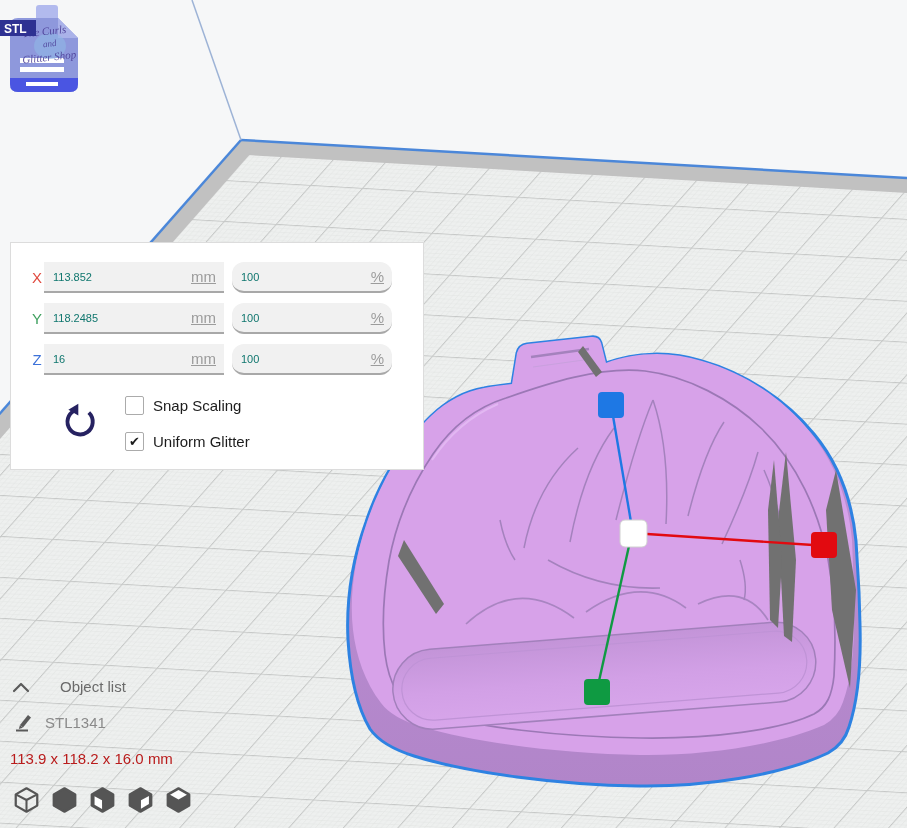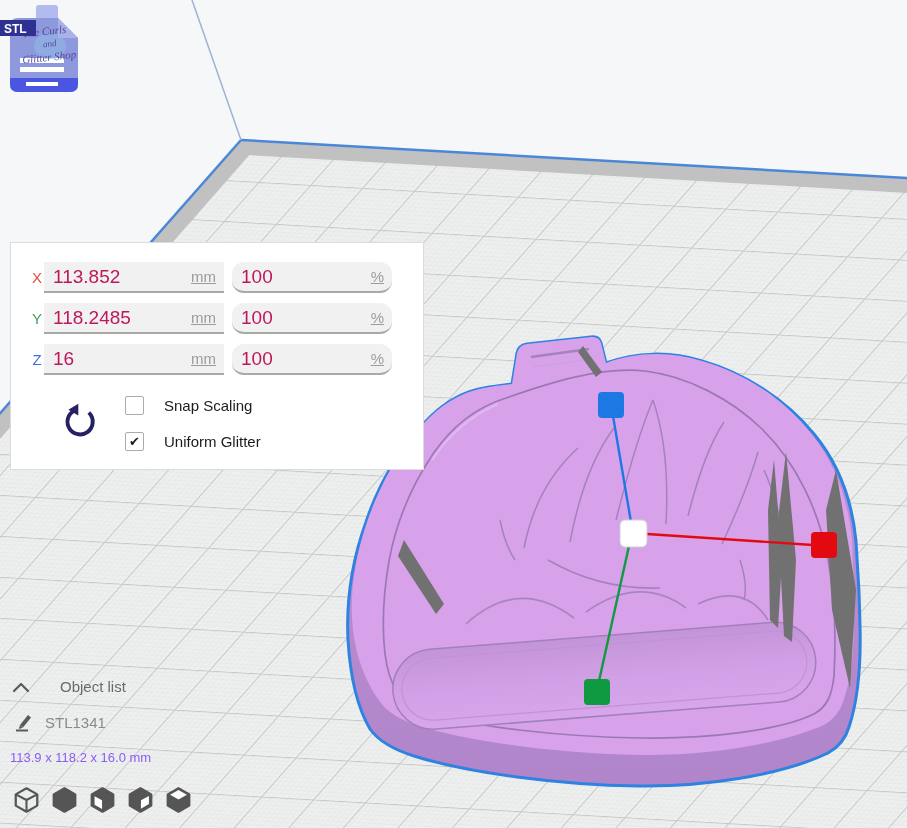--- a/index.html
+++ b/index.html
@@ -13,38 +13,38 @@
   .stl-badge{position:absolute;left:0;top:2px;width:92px;height:96px;}
 
   
   .scale-panel{position:absolute;left:10px;top:242px;width:414px;height:228px;
     background:#ffffff;border:1px solid #dcdcdc;box-sizing:border-box;}
   .axis-letter{position:absolute;width:22px;text-align:center;font-size:15px;line-height:31px;}
   .axis-x{color:#e04a3f}.axis-y{color:#3fa05f}.axis-z{color:#3d72d9}
   .field{position:absolute;height:31px;background:#f1f1f1;border:0;
     border-bottom:2px solid #a8a8a8;box-sizing:border-box;}
   .field input{position:absolute;left:0;top:0;width:100%;height:100%;border:0;background:transparent;
-    font-family:inherit;font-size:19px;color:#be185d;padding:0 34px 0 9px;box-sizing:border-box;outline:none;}
+    font-family:inherit;font-size:11px;color:#0f766e;padding:0 34px 0 9px;box-sizing:border-box;outline:none;}
   .field .unit{position:absolute;right:8px;top:0;line-height:29px;font-size:15px;color:#9c9c9c;text-decoration:underline;}
   .f-mm{left:33px;width:180px;} .f-pct{left:221px;width:160px;border-radius:12px;}
   .r1{top:19px}.r2{top:60px}.r3{top:101px}
   .lbl1{left:15px;top:19px}.lbl2{left:15px;top:60px}.lbl3{left:15px;top:101px}
-  .checkbox-row{position:absolute;left:114px;height:20px;display:flex;align-items:center;gap:11px;}
+  .checkbox-row{position:absolute;left:114px;height:20px;display:flex;align-items:center;}
   .cb-box{width:19px;height:19px;background:#fff;border:1px solid #ababab;border-radius:2px;
     box-sizing:border-box;display:inline-flex;align-items:center;justify-content:center;
     font-size:13px;color:#1a1a1a;}
   .cb-label{margin-left:9px;font-size:15px;color:#1c1c1c;white-space:nowrap;}
   .reset-btn{position:absolute;left:52px;top:160px;width:36px;height:38px;cursor:pointer;}
 
   
   .objlist-header{position:absolute;left:12px;top:678px;display:flex;align-items:center;color:#6a6a6a;font-size:15px;}
   .objlist-header .txt{margin-left:30px;}
   .objlist-item{position:absolute;left:13px;top:711px;display:flex;align-items:center;color:#8a8a8a;font-size:15px;}
   .objlist-item .txt{margin-left:8px;}
-  .objlist-dims{position:absolute;left:10px;top:750px;color:#8b5cf6;font-size:13px;}
+  .objlist-dims{position:absolute;left:10px;top:750px;color:#b91c1c;font-size:15px;}
 
   
   .view-toolbar{position:absolute;left:11px;top:784px;display:flex;gap:7px;}
   .view-btn{width:31px;height:31px;display:inline-flex;align-items:center;justify-content:center;cursor:pointer;}
 </style>
 </head>
 <body>
 
 <svg id="viewport" viewBox="0 0 907 828">
   <defs>

